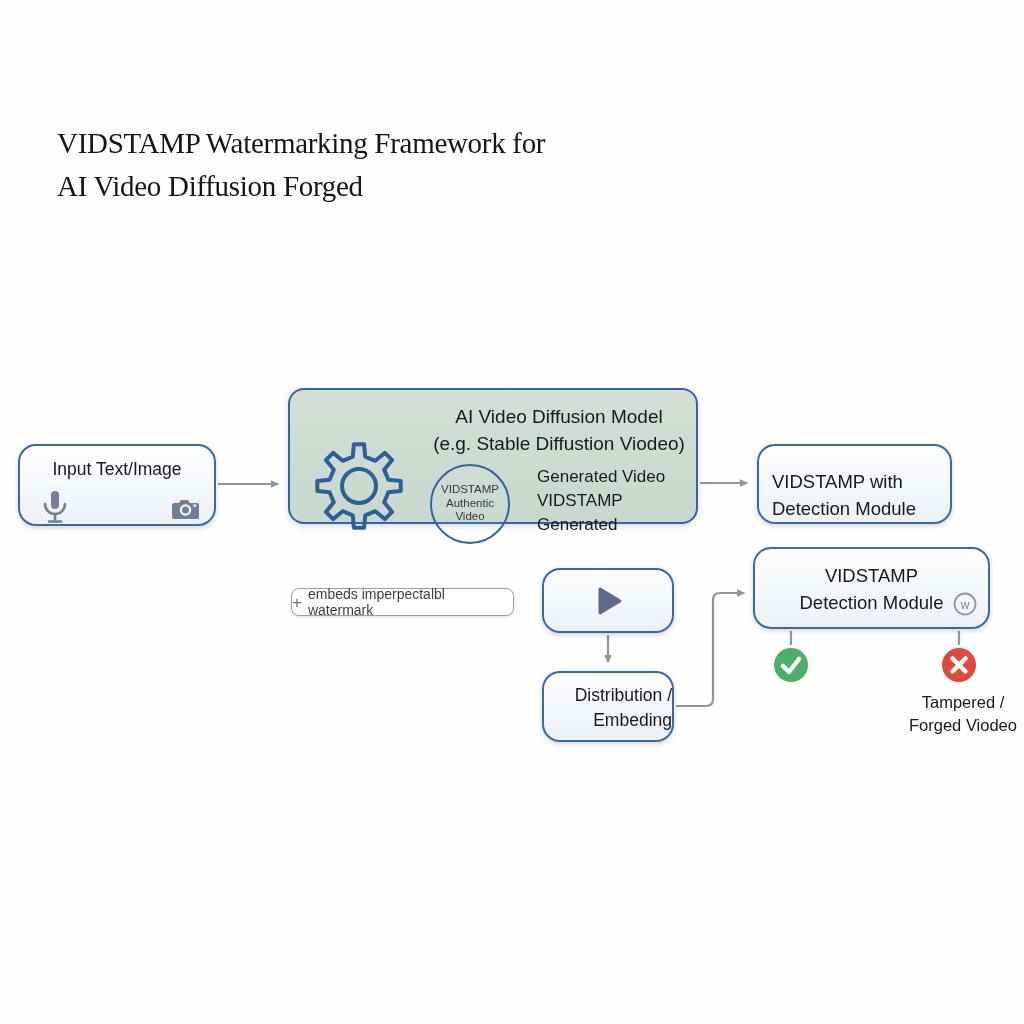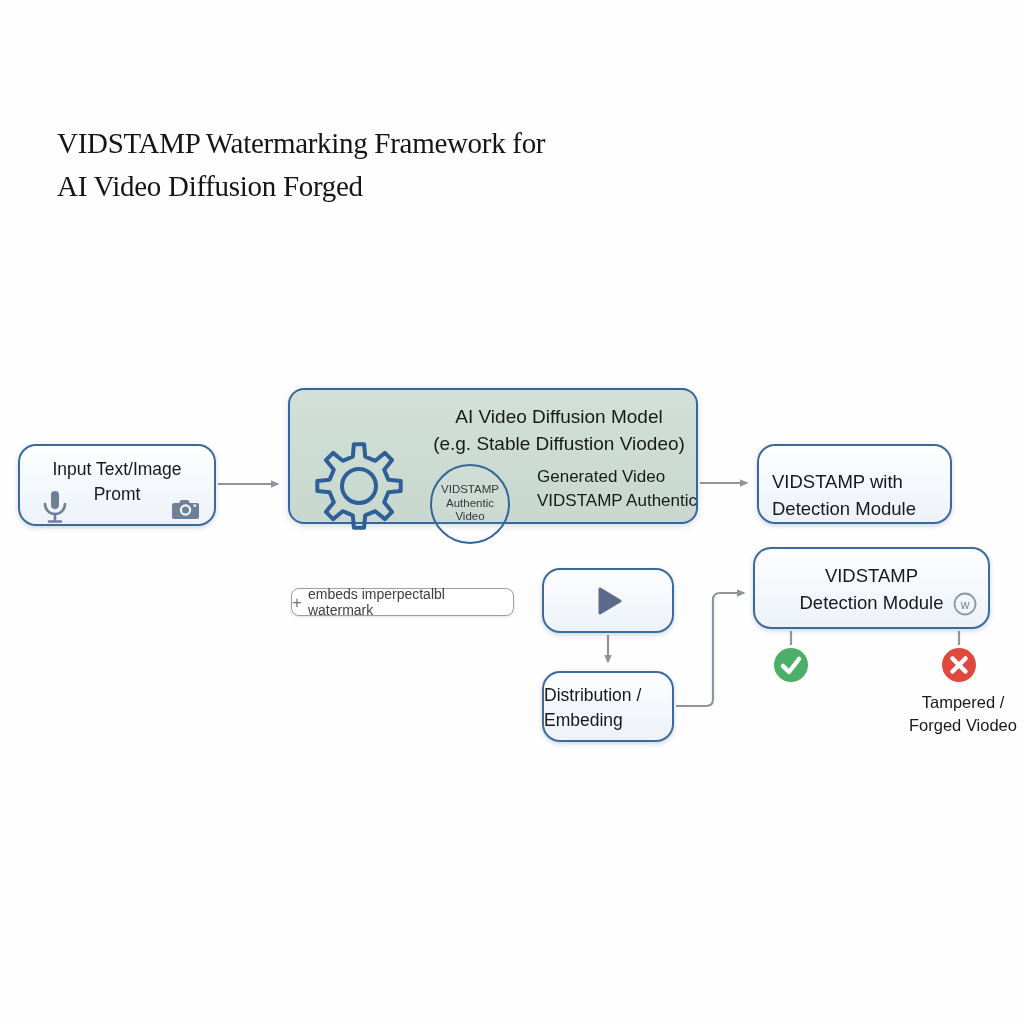--- a/index.html
+++ b/index.html
@@ -57,21 +57,21 @@
     position:absolute;left:291px;top:588px;width:223px;height:28px;
     border:1.5px solid #9aa0a6;border-radius:8px;background:#fff;
     box-shadow:0 1px 3px rgba(0,0,0,.12);
     display:flex;align-items:center;justify-content:center;gap:6px;
     font-size:14px;color:#3c3f44;box-sizing:border-box;
   }
   .pill .plus{color:#6d7278;font-size:17px;font-weight:400;line-height:1;}
 
   .box-play{left:542px;top:568px;width:132px;height:65px;display:flex;align-items:center;justify-content:center;}
   .box-dist{
-    left:542px;top:671px;width:132px;height:71px;text-align:left;
+    left:542px;top:671px;width:132px;height:71px;text-align:right;
     font-size:17.5px;line-height:25px;color:#17191c;padding-top:10px;
   }
   .box-dist span{display:block;}
   .box-with{
     left:757px;top:444px;width:195px;height:80px;
     font-size:18.5px;line-height:27px;color:#17191c;
     display:flex;flex-direction:column;justify-content:flex-end;padding-left:13px;
   }
   .box-detect{
     left:753px;top:547px;width:237px;height:82px;text-align:center;
@@ -110,21 +110,20 @@
       <path d="M608,635 L608,662" marker-end="url(#arr)"></path>
       <path d="M676,706 L706,706 Q713,706 713,699 L713,600 Q713,593 720,593 L744,593" marker-end="url(#arr)"></path>
       <path d="M791,631 L791,645"></path>
       <path d="M959,631 L959,645"></path>
     </g>
   </svg>
 
   <div class="node box-input">
     <div class="lbl">
       <span>Input Text/Image</span>
-      <span>Promt</span>
     </div>
     <svg class="mic" width="26" height="36" viewBox="0 0 26 36">
       <rect x="9" y="1" width="8" height="18" rx="4" fill="#6e7f98"></rect>
       <path d="M3,14 a10,10 0 0 0 20,0" stroke="#6e7f98" stroke-width="2.6" fill="none" stroke-linecap="round"></path>
       <line x1="13" y1="24" x2="13" y2="30" stroke="#6e7f98" stroke-width="2.6" stroke-linecap="round"></line>
       <line x1="7" y1="31.5" x2="19" y2="31.5" stroke="#6e7f98" stroke-width="2.6" stroke-linecap="round"></line>
     </svg>
     <svg class="cam" width="27" height="22" viewBox="0 0 27 22">
       <path d="M2,5 h5 l2,-3 h7 l2,3 h7 a2,2 0 0 1 2,2 v12 a2,2 0 0 1 -2,2 h-23 a2,2 0 0 1 -2,-2 v-12 a2,2 0 0 1 2,-2 z" fill="#6e7f98"></path>
       <circle cx="13.5" cy="12" r="4.6" fill="none" stroke="#f4f7fa" stroke-width="2.2"></circle>
@@ -149,21 +148,21 @@
         L16.3,-25.2 L25.9,-33.1 L33.1,-25.9 L25.2,-16.3 Z"></path>
       <circle cx="0" cy="0" r="17" fill="none" stroke="#2e5f96" stroke-width="4"></circle>
     </svg>
     <div class="embed-circle">
       <span>VIDSTAMP</span>
       <span>Authentic</span>
       <span>Video</span>
     </div>
     <div class="gen-out">
       <span>Generated Video</span>
-      <span>VIDSTAMP Authentic</span>
+      <span>VIDSTAMP Generated</span>
     </div>
   </div>
 
   <div class="pill">
     <span class="plus">+</span>
     <span>embeds imperpectalbl watermark</span>
   </div>
 
   <div class="node box-play">
     <svg width="42" height="42" viewBox="0 0 42 42">

